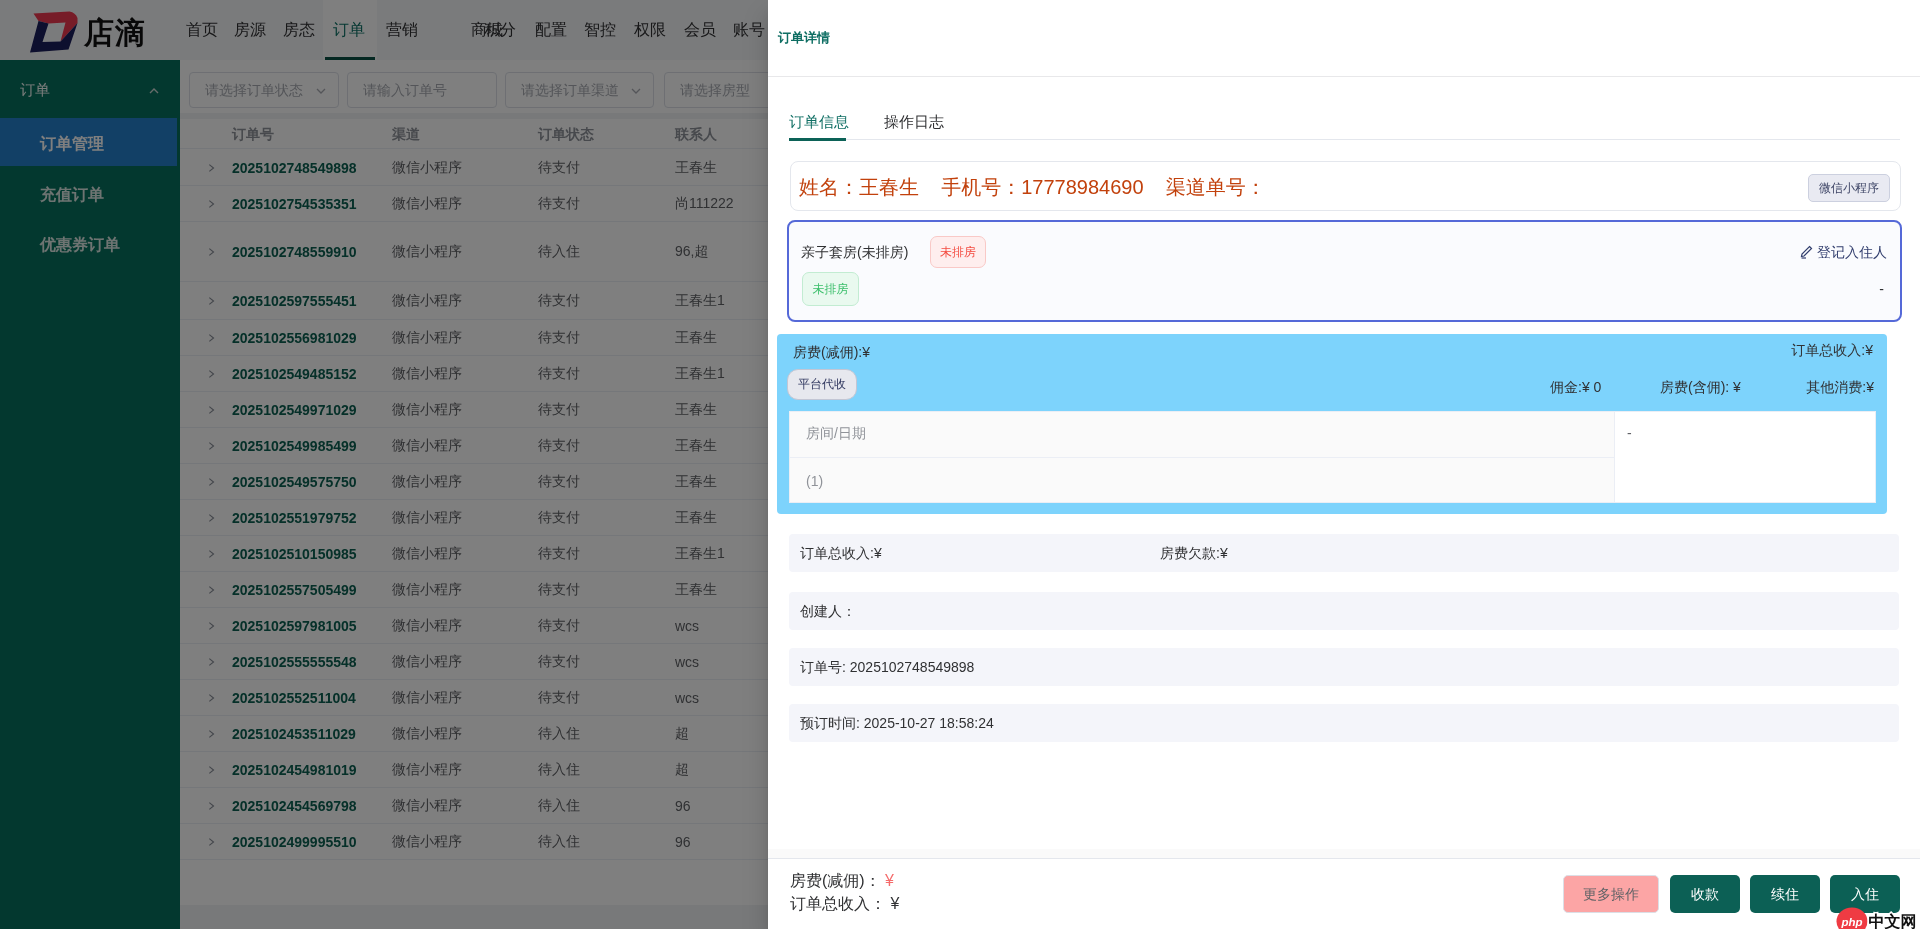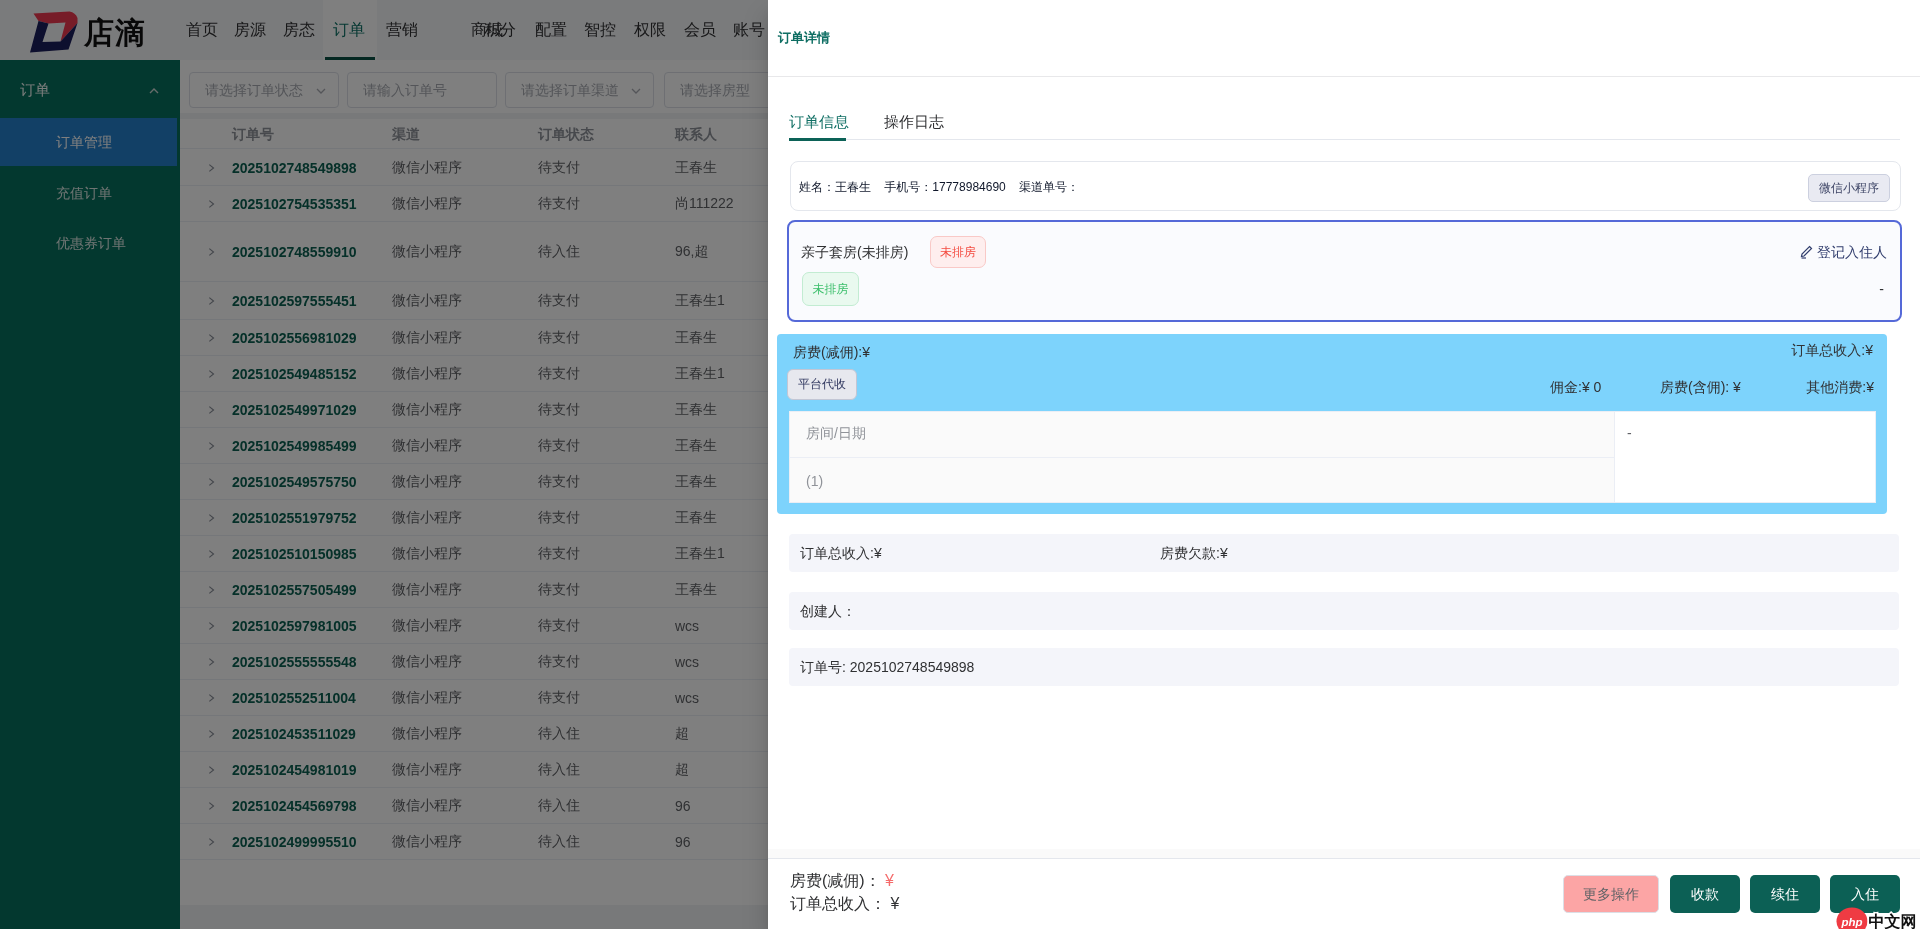--- a/index.html
+++ b/index.html
@@ -9,21 +9,21 @@
 #header { position:absolute; left:0; top:0; width:1920px; height:60px; background:#f5f6f8; z-index:1; }
 .navitem { position:absolute; top:0; height:60px; line-height:60px; font-size:16px; color:#303133; text-align:center; }
 #nav-active { position:absolute; left:323px; top:0; width:54px; height:60px; background:#ffffff; }
 #nav-active-bar { position:absolute; left:325px; top:57px; width:50px; height:3px; background:#0b5044; }
 .logotext { position:absolute; left:84px; top:13px; font-size:30px; font-weight:bold; color:#111; letter-spacing:1px; }
 
 #sidebar { position:absolute; left:0; top:60px; width:180px; height:869px; background:#06715e; z-index:1; }
 .side-title { position:absolute; left:20px; top:21px; font-size:15px; color:#f4f8f7; }
 .side-chevron { position:absolute; left:148px; top:25px; width:12px; height:12px; }
 .side-active { position:absolute; left:0; top:58px; width:177px; height:48px; background:#2580cc; }
-.side-item { position:absolute; left:56px; font-size:14px; color:#dde8e5; }
+.side-item { position:absolute; left:40px; font-size:16px; color:#dde8e5;font-weight:bold; }
 
 #main { position:absolute; left:180px; top:60px; width:1740px; height:869px; background:#f0f2f5; z-index:1; }
 #filtercard { position:absolute; left:0; top:0; width:1740px; height:53px; background:#fff; }
 .fbox { position:absolute; top:12px; height:36px; border:1px solid #dcdfe6; border-radius:4px; background:#fff; color:#a8abb2; font-size:14px; line-height:34px; padding-left:15px; }
 #tablecard { position:absolute; left:0; top:59px; width:1740px; height:786px; background:#fff; }
 .th { position:absolute; top:0; height:30px; line-height:30px; font-size:14px; color:#8f939a; font-weight:bold; }
 .trow { position:absolute; left:0; width:1740px; border-bottom:1px solid #ebeef5; }
 .arr { position:absolute; left:26px; top:50%; margin-top:-5px; width:10px; height:10px; }
 .ono { position:absolute; left:52px; font-size:14px; font-weight:bold; color:#0c6152; top:50%; transform:translateY(-50%); }
 .och { position:absolute; left:212px; font-size:14px; color:#606266; top:50%; transform:translateY(-50%); }
@@ -34,34 +34,34 @@
 
 #drawer { position:absolute; left:768px; top:0; width:1152px; height:929px; background:#fff; z-index:10; box-shadow:0 8px 10px -5px rgba(0,0,0,.2),0 16px 24px 2px rgba(0,0,0,.14); }
 #dtitle { position:absolute; left:10px; top:29px; font-size:13px; font-weight:bold; color:#0e6e63; }
 #dheadline { position:absolute; left:0; top:76px; width:1152px; height:1px; background:#e8e8ea; }
 .tab1 { position:absolute; left:21px; top:113px; font-size:15px; color:#0e6e63; }
 .tab2 { position:absolute; left:116px; top:113px; font-size:15px; color:#303133; }
 #tabline { position:absolute; left:21px; top:139px; width:1111px; height:1px; background:#e4e7ed; }
 #tabbar { position:absolute; left:21px; top:138px; width:57px; height:3px; background:#0c6257; }
 
 #namecard { position:absolute; left:22px; top:161px; width:1111px; height:50px; border:1px solid #e4e7ed; border-radius:8px; background:#fff; }
-#namecard .t { position:absolute; left:8px; top:0; height:50px; line-height:50px; font-size:12px; color:#0f172a; }
+#namecard .t { position:absolute; left:8px; top:0; height:50px; line-height:50px; font-size:20px; color:#c2410c; }
 #wxbtn { position:absolute; left:1017px; top:12px; width:82px; height:28px; background:#e9eaf2; border:1px solid #ccd0df; border-radius:5px; color:#3e4566; font-size:12px; text-align:center; line-height:26px; }
 
 #roomcard { position:absolute; left:19px; top:220px; width:1115px; height:102px; border:2px solid #5569d8; border-radius:8px; background:#fafbfe; }
 #rname { position:absolute; left:12px; top:14px; height:32px; line-height:32px; font-size:14px; color:#303133; }
 .tag-red { position:absolute; left:141px; top:14px; width:56px; height:32px; line-height:30px; text-align:center; background:#feeeee; border:1px solid #f9c9c7; border-radius:7px; color:#f44c41; font-size:12px; }
 .tag-green { position:absolute; left:13px; top:50px; width:57px; height:34px; line-height:32px; text-align:center; background:#e9f9ef; border:1px solid #c2ecd2; border-radius:7px; color:#3bbf6b; font-size:12px; }
 #reg { position:absolute; right:13px; top:14px; height:32px; line-height:32px; font-size:14px; color:#323e6e;text-align:center; }
 #dash1 { position:absolute; right:16px; top:52px; height:30px; line-height:30px; font-size:14px; color:#303133; }
 
 #feesec { position:absolute; left:9px; top:334px; width:1110px; height:180px; background:#7dd3fc; border-radius:4px; }
 #feesec .l1a { position:absolute; left:16px; top:10px; font-size:14px; color:#303133; }
 #feesec .l1b { position:absolute; right:14px; top:8px; font-size:14px; color:#303133; }
-#ptbtn { position:absolute; left:10px; top:35px; width:70px; height:31px; background:#e7e8ee; border:1px solid #c3c6d4; border-radius:6px; color:#30375f; font-size:12px; text-align:center; line-height:29px; }
+#ptbtn { position:absolute; left:10px; top:35px; width:70px; height:31px; background:#e7e8ee; border:1px solid #c3c6d4; border-radius:11px; color:#30375f; font-size:12px; text-align:center; line-height:29px; }
 #feesec .l2a { position:absolute; left:773px; top:45px; font-size:14px; color:#303133; }
 #feesec .l2b { position:absolute; left:883px; top:45px; font-size:14px; color:#303133; }
 #feesec .l2c { position:absolute; right:13px; top:45px; font-size:14px; color:#303133; }
 #ftable { position:absolute; left:12px; top:77px; width:1087px; height:92px; border:1px solid #ebeef5; background:#fff; }
 #ftable .hcell { position:absolute; left:0; top:0; width:825px; height:46px; background:#fafafa; border-right:1px solid #ebeef5; border-bottom:1px solid #ebeef5; }
 #ftable .hcell2 { position:absolute; left:0; top:46px; width:825px; height:44px; background:#fafafa; border-right:1px solid #ebeef5; } #ftable .hcell2 .c1{top:15px;}
 #ftable .c1 { position:absolute; left:16px; top:13px; font-size:14px; color:#909399; }
 #ftable .c2 { position:absolute; left:837px; top:13px; font-size:14px; color:#606266; }
 
 .irow { position:absolute; left:21px; width:1110px; height:38px; background:#f4f5fa; border-radius:4px; font-size:14px; color:#303133; line-height:38px; padding-left:11px; }
@@ -339,20 +339,21 @@
         </div>
       <div class="c2" style="top:13px;">-</div>
       <div class="hcell2">
           <div class="c1">(1)</div>
         </div>
     </div>
   </div>
   <div class="irow" style="top:534px;">订单总收入:¥<span style="position:absolute;left:371px;">房费欠款:¥</span></div>
   <div class="irow" style="top:592px;">创建人：</div>
   <div class="irow" style="top:648px;">订单号: 2025102748549898</div>
+  <div class="irow" style="top:704px;">预订时间: 2025-10-27 18:58:24</div>
   <div style="position:absolute;left:0;top:849px;width:1152px;height:9px;background:#fafafa;"></div>
   <div id="dfoot">
     <div class="fl">房费(减佣)：&nbsp;<span style="color:#f56c6c;">¥</span><br>订单总收入：&nbsp;¥</div>
     <div class="btn" id="btn-more">更多操作</div>
     <div class="btn" id="btn-sk">收款</div>
     <div class="btn" id="btn-xz">续住</div>
     <div class="btn" id="btn-rz">入住</div>
   </div>
 </div>
 

